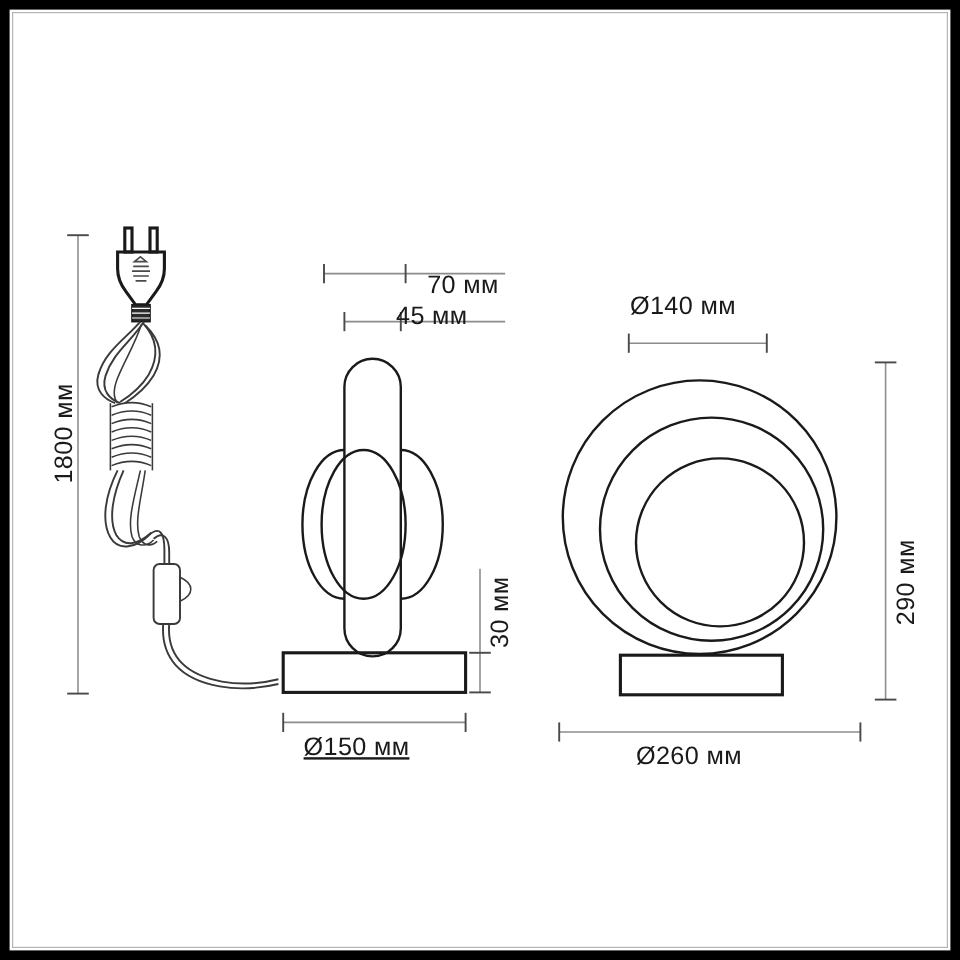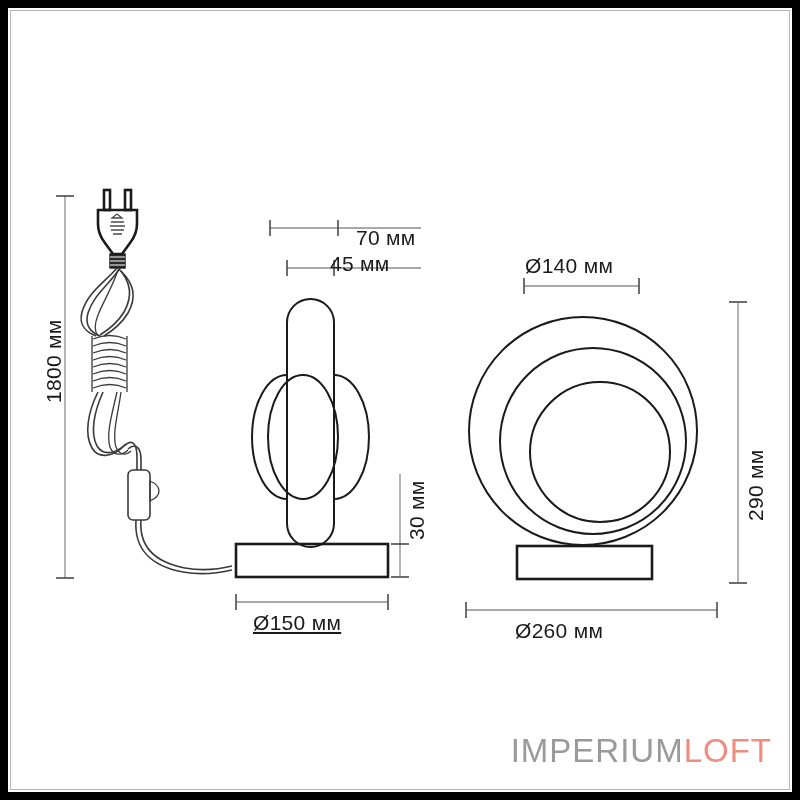--- a/index.html
+++ b/index.html
@@ -219,26 +219,23 @@
   <div class="dim-text vertical" style="left:42px; top:403px;">1800 мм</div>
 
   <div class="dim-text" style="left:356px; top:200px;margin-top:26px;">70 мм</div>
 
   <div class="dim-text" style="left:330px; top:240px;margin-top:12px;">45 мм</div>
 
   <div class="dim-text vertical" style="left:405px; top:540px;">30 мм</div>
 
   <div class="dim-text" style="left:253px; top:611px;text-decoration:underline;">Ø150 мм</div>
 
-  <div class="dim-text" style="left:525px; top:254px;text-align:right;">Ø140 мм</div>
+  <div class="dim-text" style="left:525px; top:244px;text-align:right;">Ø140 мм</div>
 
   <div class="dim-text vertical" style="left:744px; top:521px;">290 мм</div>
 
-  <div class="dim-text" style="left:515px; top:619px;">Ø260 мм</div>
-
-  <div id="logo">
-    <span class="part-a">IMPERIUM</span><span class="part-b">LOFT</span>
-  </div>
+  <div class="dim-text" style="left:530px; top:619px;">Ø260 мм</div>
+
 
   <div id="frame-inner"></div>
   <div id="frame-outer"></div>
 
 </div>
 
 </body></html>

